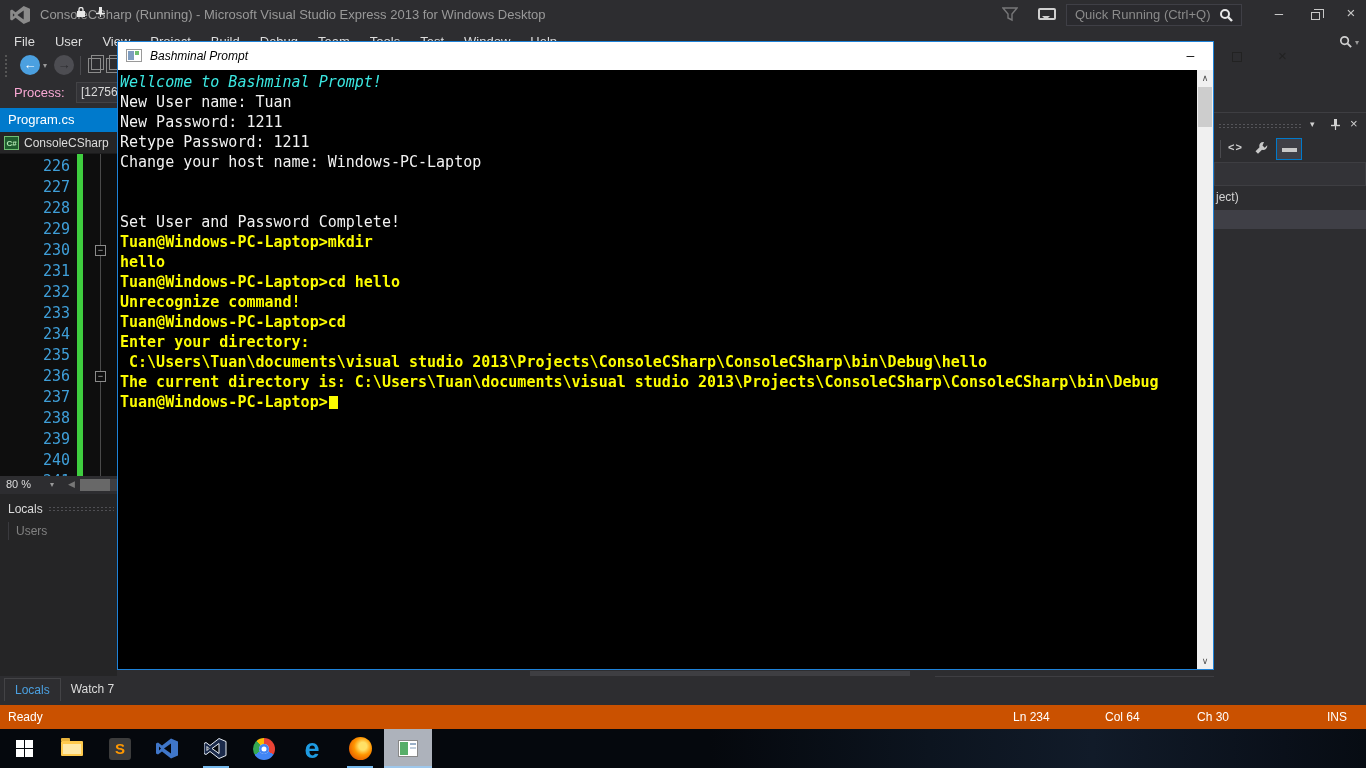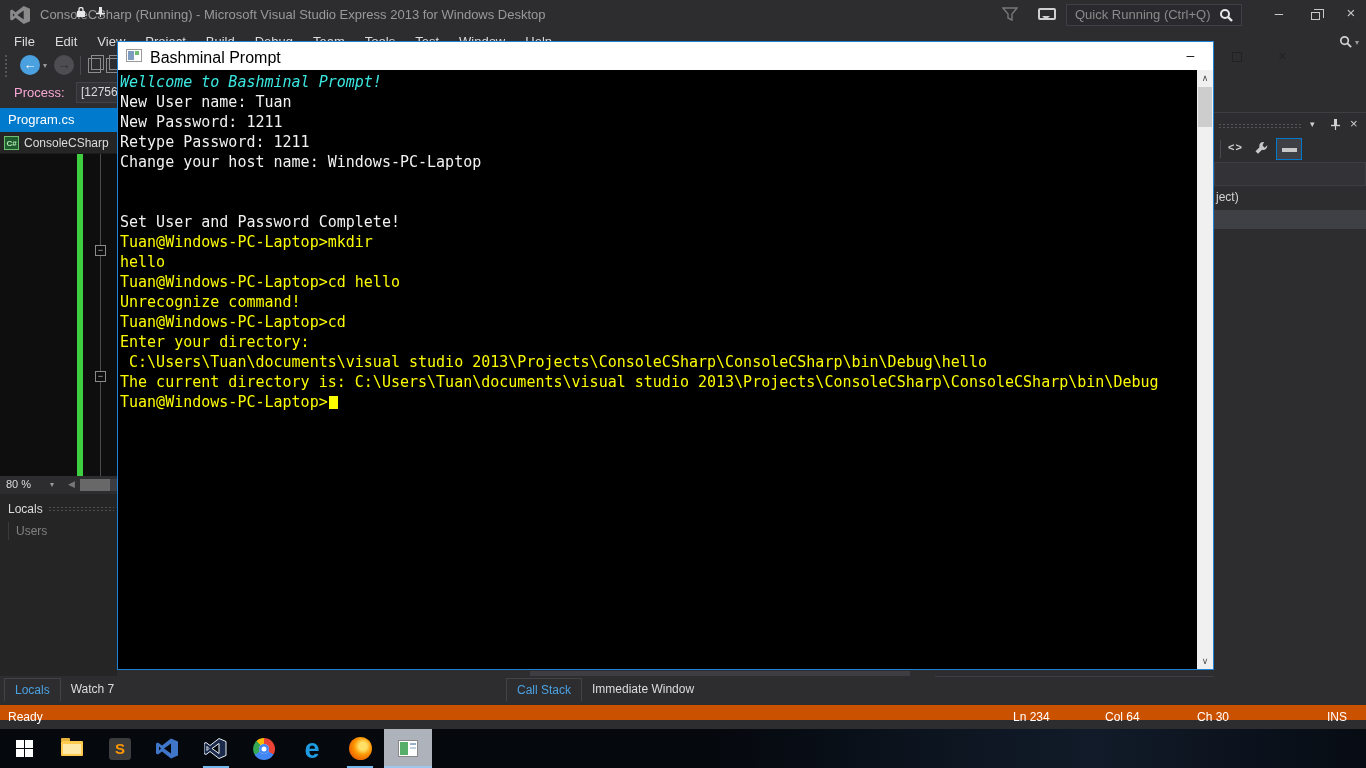--- a/index.html
+++ b/index.html
@@ -93,41 +93,41 @@
   #rp-wrench { position:absolute; left:40px; top:5px; }
   #rp-propbtn { position:absolute; left:62px; top:2px; width:26px; height:22px; background:#3f3f46; border:1px solid #007acc; }
   #rp-propbtn .bar { position:absolute; left:5px; top:9px; width:15px; height:4px; background:#c8c8c8; }
   #rp-search { position:absolute; left:0; top:132px; width:152px; height:24px; background:#333337; border:1px solid #3e3e42; }
   #rp-mag { position:absolute; left:124px; top:4px; }
   #rp-magcaret { position:absolute; left:141px; top:8px; color:#999; font-size:8px; }
   #rp-ject { position:absolute; left:2px; top:160px; color:#d4d4d4; font-size:12px; }
   #rp-selrow { position:absolute; left:0; top:180px; width:152px; height:19px; background:#3f3f46; }
 
   
-  #status-bar { position:absolute; left:0; top:705px; width:1366px; height:15px; background:#ca5100; color:#fff; font-size:12px; }
+  #status-bar { position:absolute; left:0; top:705px; width:1366px; height:24px; background:#ca5100; color:#fff; font-size:12px; }
   #st-ready { position:absolute; left:8px; top:5px; }
   #st-ln { position:absolute; left:1013px; top:5px; }
   #st-col { position:absolute; left:1105px; top:5px; }
   #st-ch { position:absolute; left:1197px; top:5px; }
   #st-ins { position:absolute; left:1327px; top:5px; }
 
   
   #console-win { position:absolute; left:117px; top:41px; width:1097px; height:629px; border:1px solid #1e82d8; background:#000; z-index:50; }
   #console-titlebar { position:absolute; left:0; top:0; width:1095px; height:28px; background:#fff; }
   #console-app-ic { position:absolute; left:8px; top:7px; width:16px; height:13px; border:1px solid #9a9a9a; background:#fff; }
   #console-app-ic .pane { position:absolute; left:1px; top:1px; width:6px; height:9px; background:#7e9cc0; }
   #console-app-ic .grn { position:absolute; left:8px; top:1px; width:4px; height:4px; background:#6fbf73; }
-  #console-title { position:absolute; left:32px; top:7px; color:#000; font-size:16px; }
+  #console-title { position:absolute; left:32px; top:7px; color:#000; font-size:12px;font-style:italic; }
   .conbtn { position:absolute; top:0; width:45px; height:28px; color:#222; text-align:center; line-height:27px; font-size:14px; }
   #con-min { left:1050px; } #con-max { left:1096px; } #con-close { left:1142px; font-size:15px; }
   .max-glyph { display:inline-block; width:10px; height:10px; border:1px solid #222; position:relative; top:2px; }
 
   #console-body { position:absolute; left:0; top:28px; width:1079px; height:599px; background:#000;
                   font-family:"DejaVu Sans Mono", monospace; font-size:15px; line-height:20px; padding:2px 0 0 2px; white-space:pre; }
-  .c-cyan { color:#3be8e2;font-style:italic; } .c-white { color:#f2f2f2; } .c-yellow { color:#fcfc00; }
+  .c-cyan { color:#3be8e2;font-style:italic; } .c-white { color:#f2f2f2; } .c-yellow { color:#fcfc00;font-weight:bold; }
   .cline { height:20px; }
   #console-cursor { display:inline-block; width:9px; height:13px; background:#fcfc00; vertical-align:-2px; margin-left:1px; }
 
   #console-scroll { position:absolute; left:1079px; top:28px; width:16px; height:599px; background:#f0f0f0; }
   .scr-arrow { position:absolute; left:0; width:16px; height:16px; color:#505050; font-size:9px; text-align:center; line-height:16px; }
   #scr-up { top:0; } #scr-down { bottom:0; }
   #scr-thumb { position:absolute; left:1px; top:17px; width:14px; height:40px; background:#cdcdcd; }
 
   
   #taskbar { position:absolute; left:0; top:729px; width:1366px; height:39px; z-index:100;
@@ -173,21 +173,21 @@
       <circle cx="7" cy="7" r="4" fill="none" stroke="#e8e8e8" stroke-width="2"></circle>
       <line x1="10" y1="10" x2="14" y2="14" stroke="#e8e8e8" stroke-width="2.4"></line>
     </svg>
     <div class="winbtn" id="btn-min">–</div>
     <div class="winbtn" id="btn-rest"><span class="restore-glyph"></span></div>
     <div class="winbtn" id="btn-close">×</div>
   </div>
 
   <div id="menu-bar">
       <span class="menu-item">File</span>
-      <span class="menu-item">Edit</span>
+      <span class="menu-item">User</span>
       <span class="menu-item">View</span>
       <span class="menu-item">Project</span>
       <span class="menu-item">Build</span>
       <span class="menu-item">Debug</span>
       <span class="menu-item">Team</span>
       <span class="menu-item">Tools</span>
       <span class="menu-item">Test</span>
       <span class="menu-item">Window</span>
       <span class="menu-item">Help</span>
     </div>
@@ -221,20 +221,38 @@
     <line x1="1" y1="7.5" x2="10" y2="7.5" stroke="#e8e8e8" stroke-width="1.4"></line>
     <line x1="5.5" y1="8" x2="5.5" y2="11" stroke="#e8e8e8" stroke-width="1.2"></line>
   </svg>
 
   <div id="breadcrumb-row">
     <div id="cs-badge">C#</div>
     <span id="breadcrumb-text">ConsoleCSharp</span>
   </div>
 
   <div id="gutter">
+    <div id="line-numbers">
+        <div class="ln">226</div>
+        <div class="ln">227</div>
+        <div class="ln">228</div>
+        <div class="ln">229</div>
+        <div class="ln">230</div>
+        <div class="ln">231</div>
+        <div class="ln">232</div>
+        <div class="ln">233</div>
+        <div class="ln">234</div>
+        <div class="ln">235</div>
+        <div class="ln">236</div>
+        <div class="ln">237</div>
+        <div class="ln">238</div>
+        <div class="ln">239</div>
+        <div class="ln">240</div>
+        <div class="ln">241</div>
+      </div>
     <div id="change-bar"></div>
     <div id="fold-line"></div>
   <div class="fold-box" style="top: 91px;">−</div>
       <div class="fold-box" style="top: 217px;">−</div>
     </div>
 
   <div id="zoom-row">
     <span id="zoom-val">80 %</span>
     <span id="zoom-caret">▾</span>
     <span id="h-left">◀</span>
@@ -249,24 +267,20 @@
     <div id="locals-colsep"></div>
     <span id="locals-name">Users</span>
   </div>
 
   <div id="tabs-left">
       <span class="btab active">Locals</span>
       <span class="btab">Watch 7</span>
     </div>
   <div id="bottom-strip"></div>
   <div id="bottom-sep"></div>
-  <div id="tabs-right">
-      <span class="btab active">Call Stack</span>
-      <span class="btab">Immediate Window</span>
-    </div>
 
   <div id="right-panel">
     <div id="rp-header">
       <div id="rp-dots"></div>
       <span id="rp-caret">▾</span>
       <svg id="rp-pin" width="11" height="13" viewBox="0 0 11 13">
         <rect x="4" y="1" width="3" height="6" fill="#d0d0d0"></rect>
         <line x1="1" y1="7.5" x2="10" y2="7.5" stroke="#d0d0d0" stroke-width="1.4"></line>
         <line x1="5.5" y1="8" x2="5.5" y2="12" stroke="#d0d0d0" stroke-width="1.2"></line>
       </svg>

